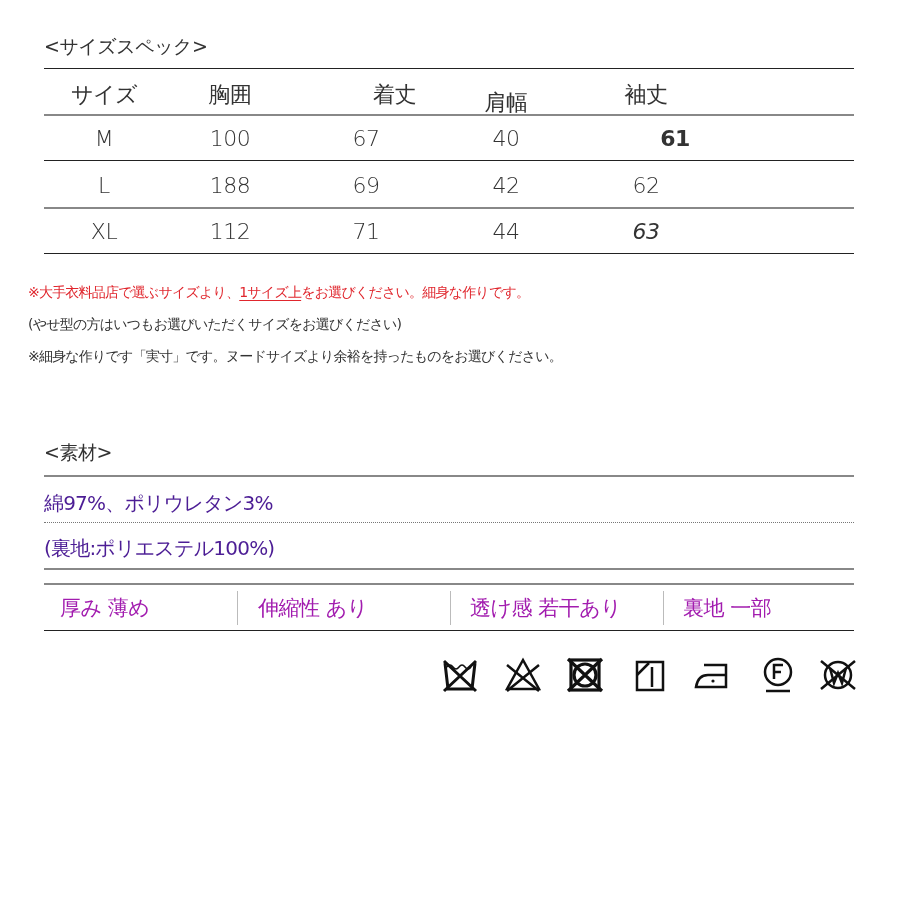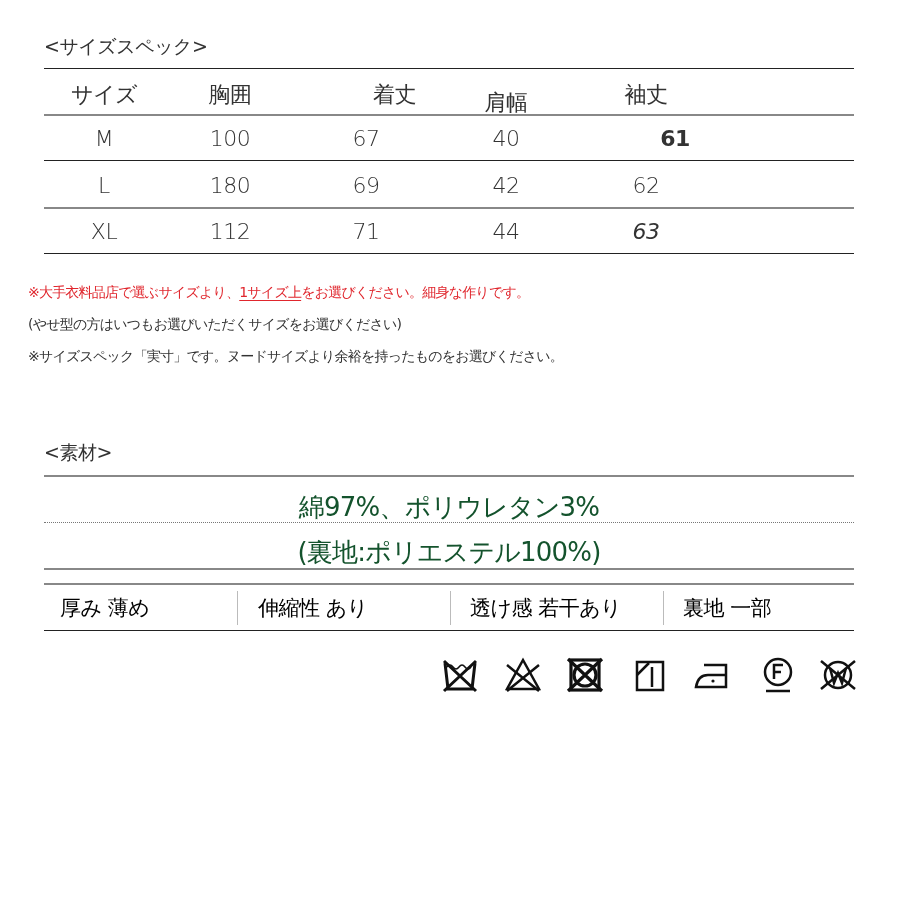--- a/index.html
+++ b/index.html
@@ -9,22 +9,22 @@
   .section-title { left:44px; font-size:19px; color:#333; letter-spacing:-0.5px; }
   .hline { position:absolute; left:44px; width:810px; height:0; }
   .hl-black { border-top:1.5px solid #222; }
   .hl-gray { border-top:2px solid #888; }
   .hl-dot { border-top:1px dotted #777; }
   .cell { position:absolute; font-size:22px; color:#333; text-align:center; width:100px;
           letter-spacing:-0.5px; font-weight:300; }
   .note { position:absolute; left:28px; font-size:14px; letter-spacing:-0.8px; white-space:nowrap; }
   .note.red { color:#e0262d; }
   .note .ul { text-decoration:underline; text-underline-offset:3px; }
-  .mat { position:absolute; left:44px; width:810px; text-align:center; font-size:26px; letter-spacing:-0.8px; color:#14532d; }
-  .prop { position:absolute; font-size:21px; color:#000000; letter-spacing:-0.5px; white-space:nowrap; }
+  .mat { position:absolute; left:44px; width:810px; text-align:left; font-size:20px; letter-spacing:-0.8px; color:#4c1d95; }
+  .prop { position:absolute; font-size:21px; color:#a21caf; letter-spacing:-0.5px; white-space:nowrap; }
   .vdiv { position:absolute; top:591px; width:0; height:34px; border-left:1px solid #bbb; }
   .care { position:absolute; top:655px; width:40px; height:40px; }
 </style>
 </head>
 <body>
 
 <div class="abs section-title" style="top:34px;">&lt;サイズスペック&gt;</div>
 <div class="hline hl-black" style="top:68px;"></div>
 
 <div>
@@ -41,42 +41,42 @@
     <div class="cell" style="left:54px;top:126px;">M</div>
     <div class="cell" style="left:180px;top:126px;">100</div>
     <div class="cell" style="left:316px;top:126px;">67</div>
     <div class="cell" style="left:456px;top:126px;">40</div>
     <div class="cell" style="left:625px;top:126px;font-weight:bold;">61</div>
   </div>
   <div class="hline hl-black" style="top:160px;"></div>
 
   <div>
     <div class="cell" style="left:54px;top:173px;">L</div>
-    <div class="cell" style="left:180px;top:173px;">180</div>
+    <div class="cell" style="left:180px;top:173px;">188</div>
     <div class="cell" style="left:316px;top:173px;">69</div>
     <div class="cell" style="left:456px;top:173px;">42</div>
     <div class="cell" style="left:596px;top:173px;">62</div>
   </div>
   <div class="hline hl-gray" style="top:207px;"></div>
 
   <div>
     <div class="cell" style="left:54px;top:219px;">XL</div>
     <div class="cell" style="left:180px;top:219px;">112</div>
     <div class="cell" style="left:316px;top:219px;">71</div>
     <div class="cell" style="left:456px;top:219px;">44</div>
     <div class="cell" style="left:596px;top:219px;font-style:italic;">63</div>
   </div>
   <div class="hline hl-black" style="top:253px;"></div>
 </div>
 
 <div class="note red" style="top:284px;">
   <span>※大手衣料品店で選ぶサイズより、</span><span class="ul">1サイズ上</span><span>をお選びください。細身な作りです。</span>
 </div>
 <div class="note" style="top:316px;">(やせ型の方はいつもお選びいただくサイズをお選びください)</div>
-<div class="note" style="top:348px;">※サイズスペック「実寸」です。ヌードサイズより余裕を持ったものをお選びください。</div>
+<div class="note" style="top:348px;">※細身な作りです「実寸」です。ヌードサイズより余裕を持ったものをお選びください。</div>
 
 <div class="abs section-title" style="top:440px;">&lt;素材&gt;</div>
 <div class="hline hl-gray" style="top:475px;"></div>
 <div class="mat" style="top:490px;">綿97%、ポリウレタン3%</div>
 <div class="hline hl-dot" style="top:522px;"></div>
 <div class="mat" style="top:535px;">(裏地:ポリエステル100%)</div>
 <div class="hline hl-gray" style="top:568px;"></div>
 <div class="hline hl-gray" style="top:583px;"></div>
 
 <div>

